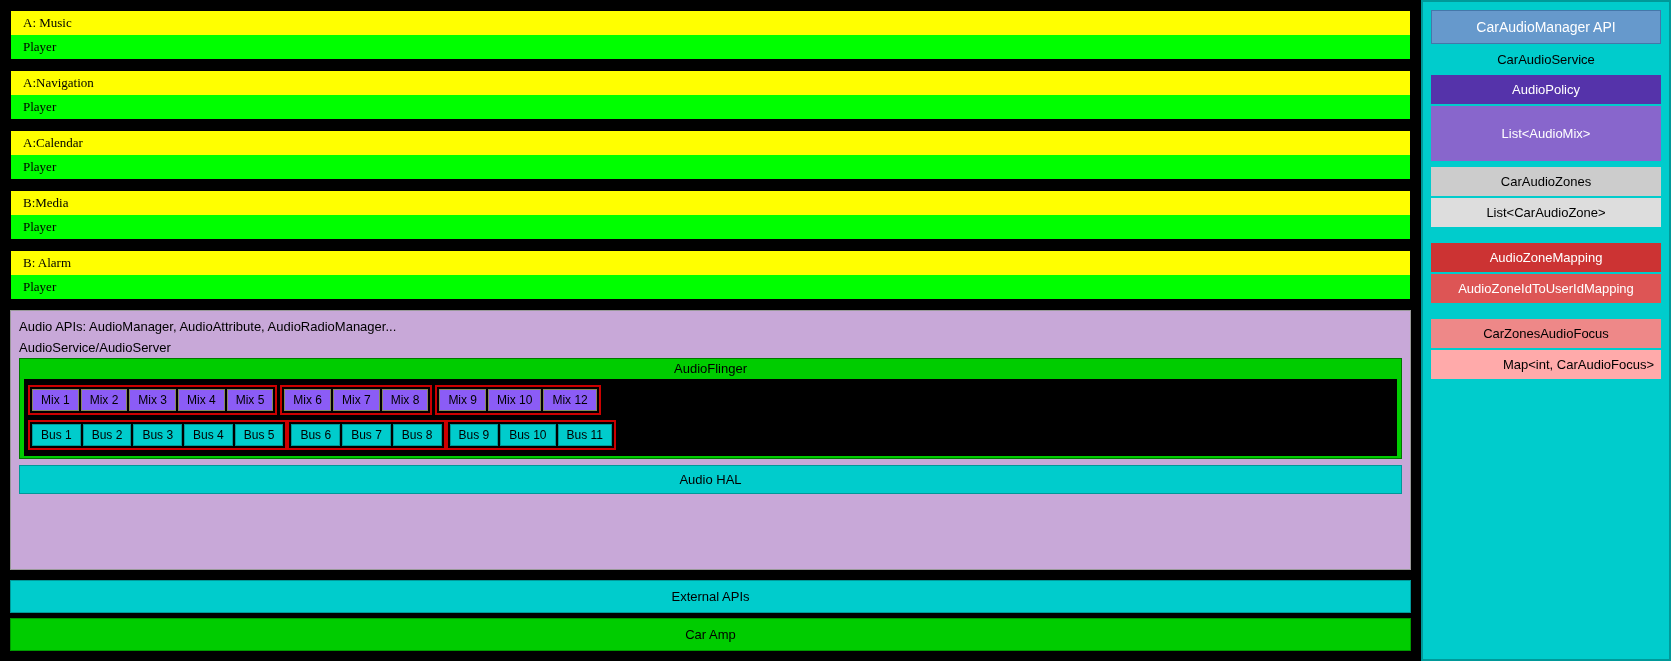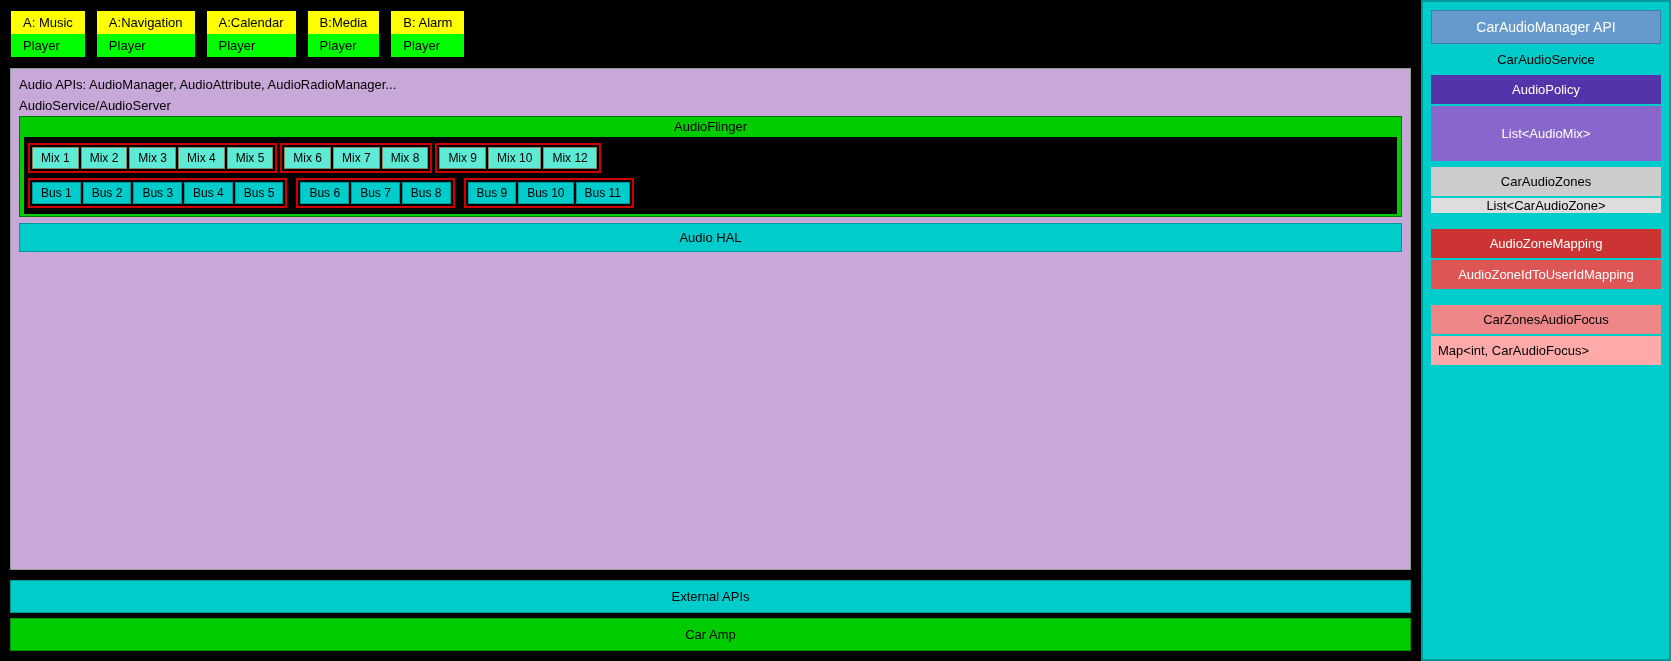--- a/index.html
+++ b/index.html
@@ -20,23 +20,24 @@
       padding: 10px;
       display: flex;
       flex-direction: column;
       gap: 6px;
       position: relative;
     }
 
     
     .app-row {
       display: flex;
-      flex-direction: row;
+      flex-direction: column;
       gap: 10px;
       margin-bottom: 4px;
+      font-family: Liberation Serif, serif;
     }
 
     .app-box {
       display: flex;
       flex-direction: column;
       border: 1px solid #000;
     }
 
     .app-box-top {
       background: #ffff00;
@@ -91,21 +92,21 @@
       gap: 3px;
     }
 
     .audioflinger-label {
       text-align: center;
       font-size: 13px;
       color: #000;
     }
 
     .mix-item {
-      background: #5eead4;
+      background: #8b5cf6;
       border: 1px solid #888860;
       padding: 3px 8px;
       font-size: 12px;
       color: #000;
       white-space: nowrap;
     }
 
     .bus-item {
       background: #00cccc;
       border: 1px solid #009999;
@@ -207,21 +208,21 @@
       color: #000;
       text-align: center;
       padding: 7px;
       font-size: 13px;
     }
 
     .right-gray-light {
       background: #dddddd;
       color: #000;
       text-align: center;
-      padding: 0;
+      padding: 7px;
       font-size: 13px;
     }
 
     .right-red-dark {
       background: #cc3333;
       color: #fff;
       text-align: center;
       padding: 7px;
       font-size: 13px;
     }
@@ -238,21 +239,21 @@
       background: #ee8888;
       color: #000;
       text-align: center;
       padding: 7px;
       font-size: 13px;
     }
 
     .right-red-lighter {
       background: #ffaaaa;
       color: #000;
-      text-align: left;
+      text-align: right;
       padding: 7px;
       font-size: 13px;
     }
 
     .right-block {
       display: flex;
       flex-direction: column;
       gap: 2px;
     }
 
@@ -262,21 +263,21 @@
     .all-mixes {
       display: flex;
       flex-direction: row;
       gap: 3px;
       flex-wrap: nowrap;
     }
 
     .all-buses {
       display: flex;
       flex-direction: row;
-      gap: 9px;
+      gap: 0;
       flex-wrap: nowrap;
       margin-top: 2px;
     }
 
     
     .mix-zone-group {
       border: 2px solid #cc0000;
       padding: 2px;
       display: flex;
       flex-direction: row;

